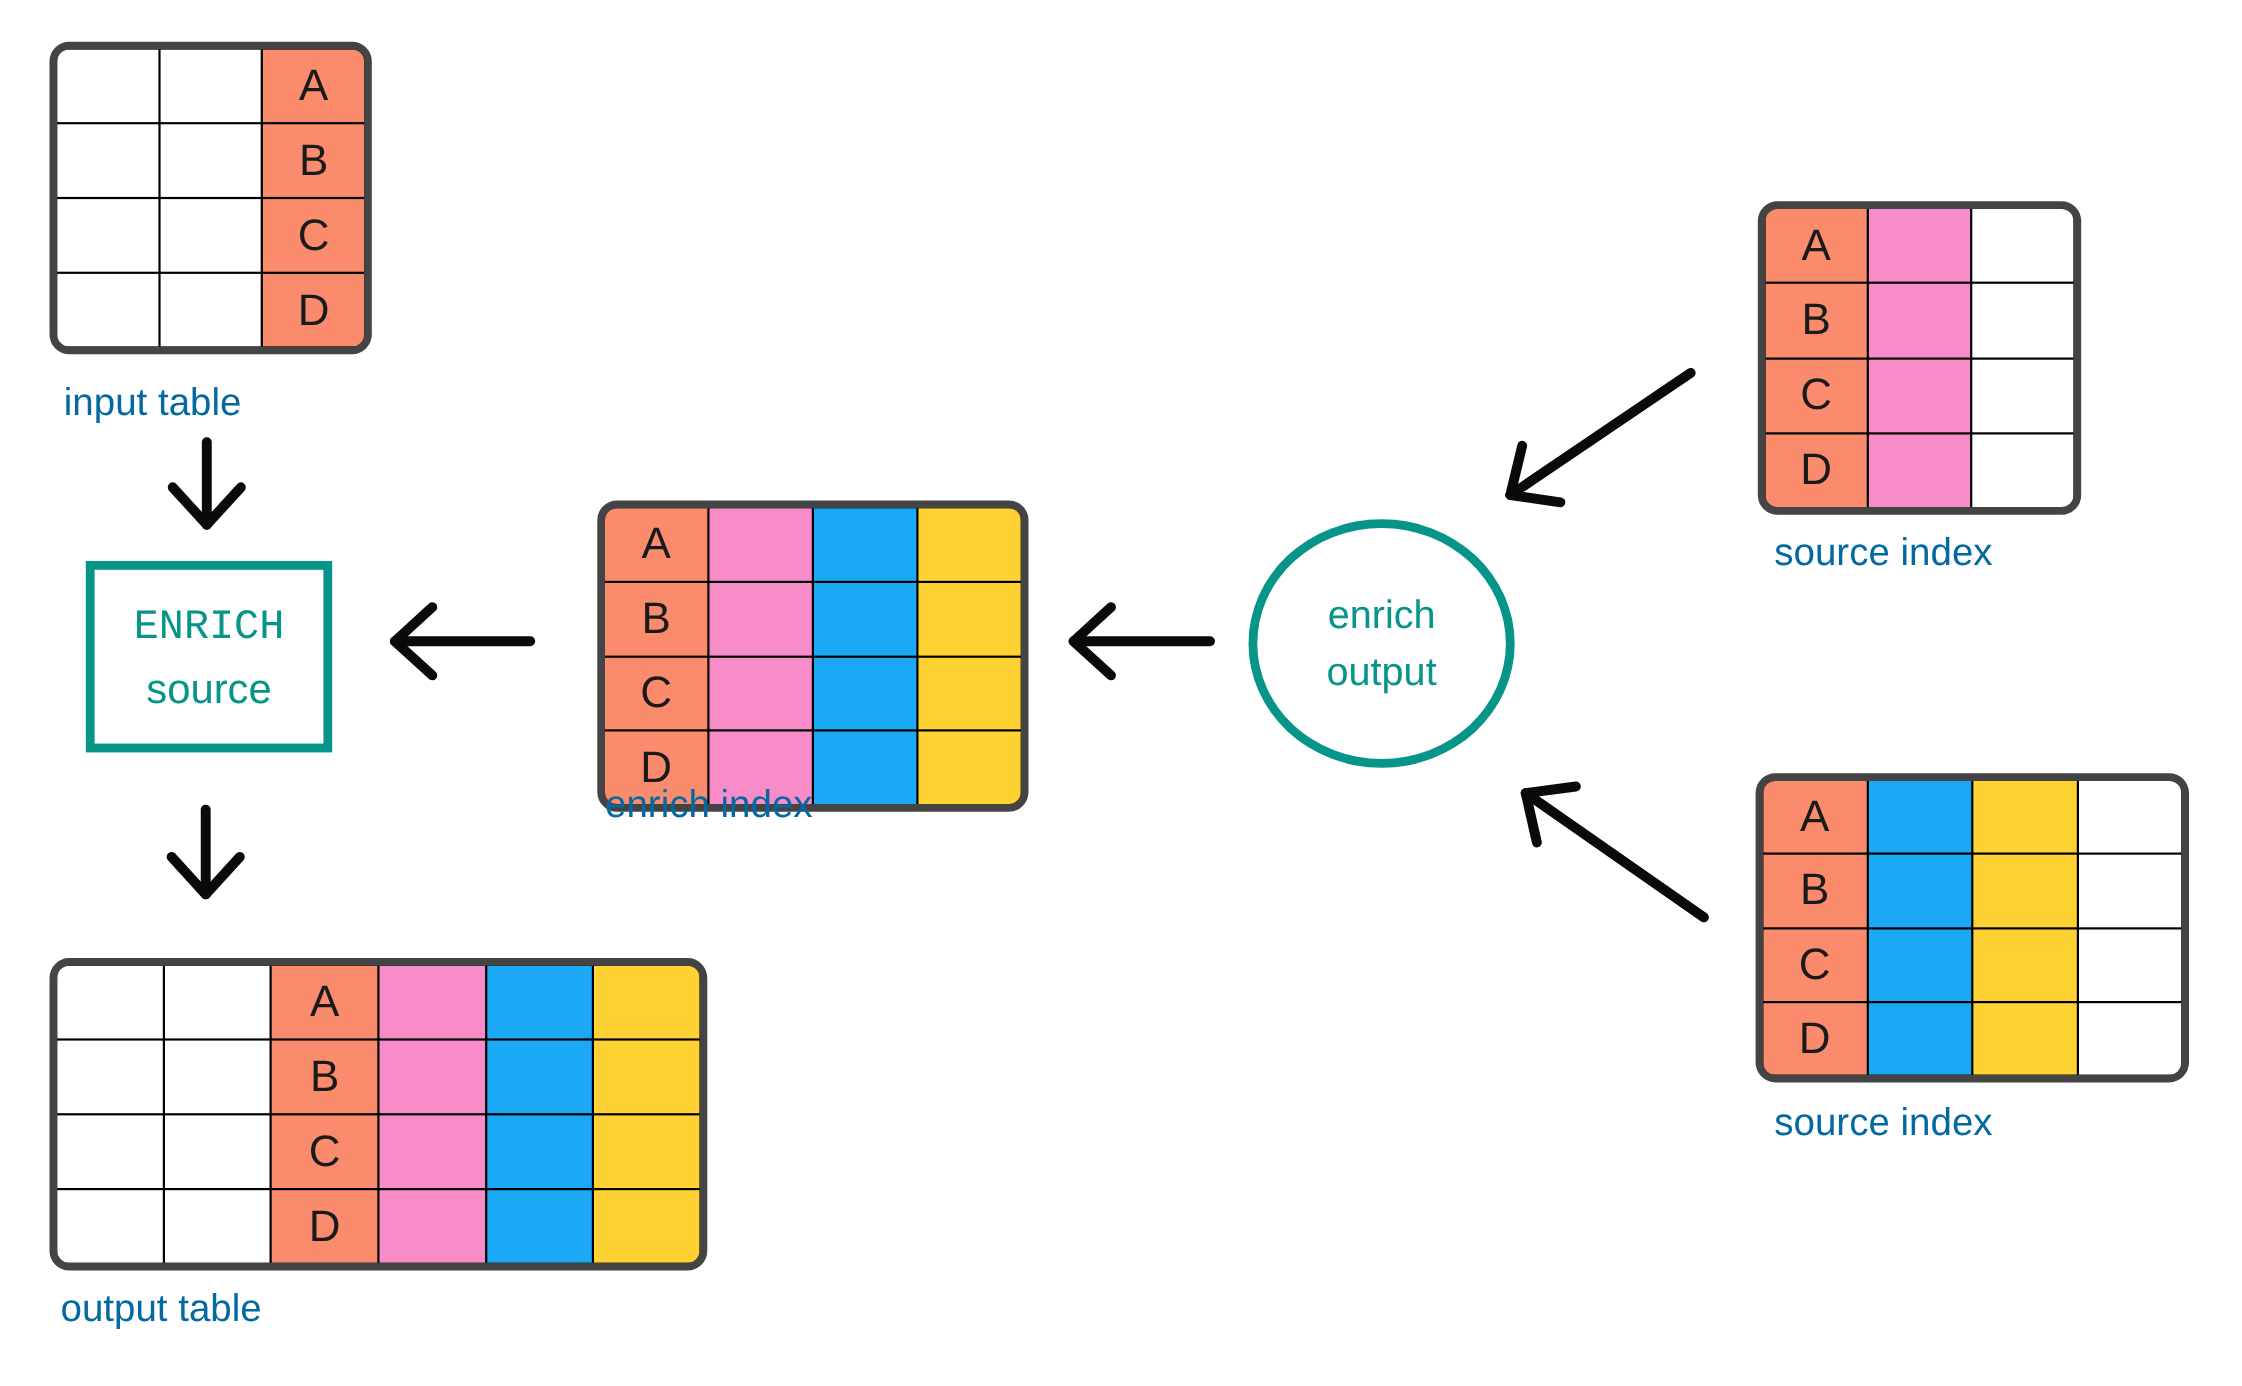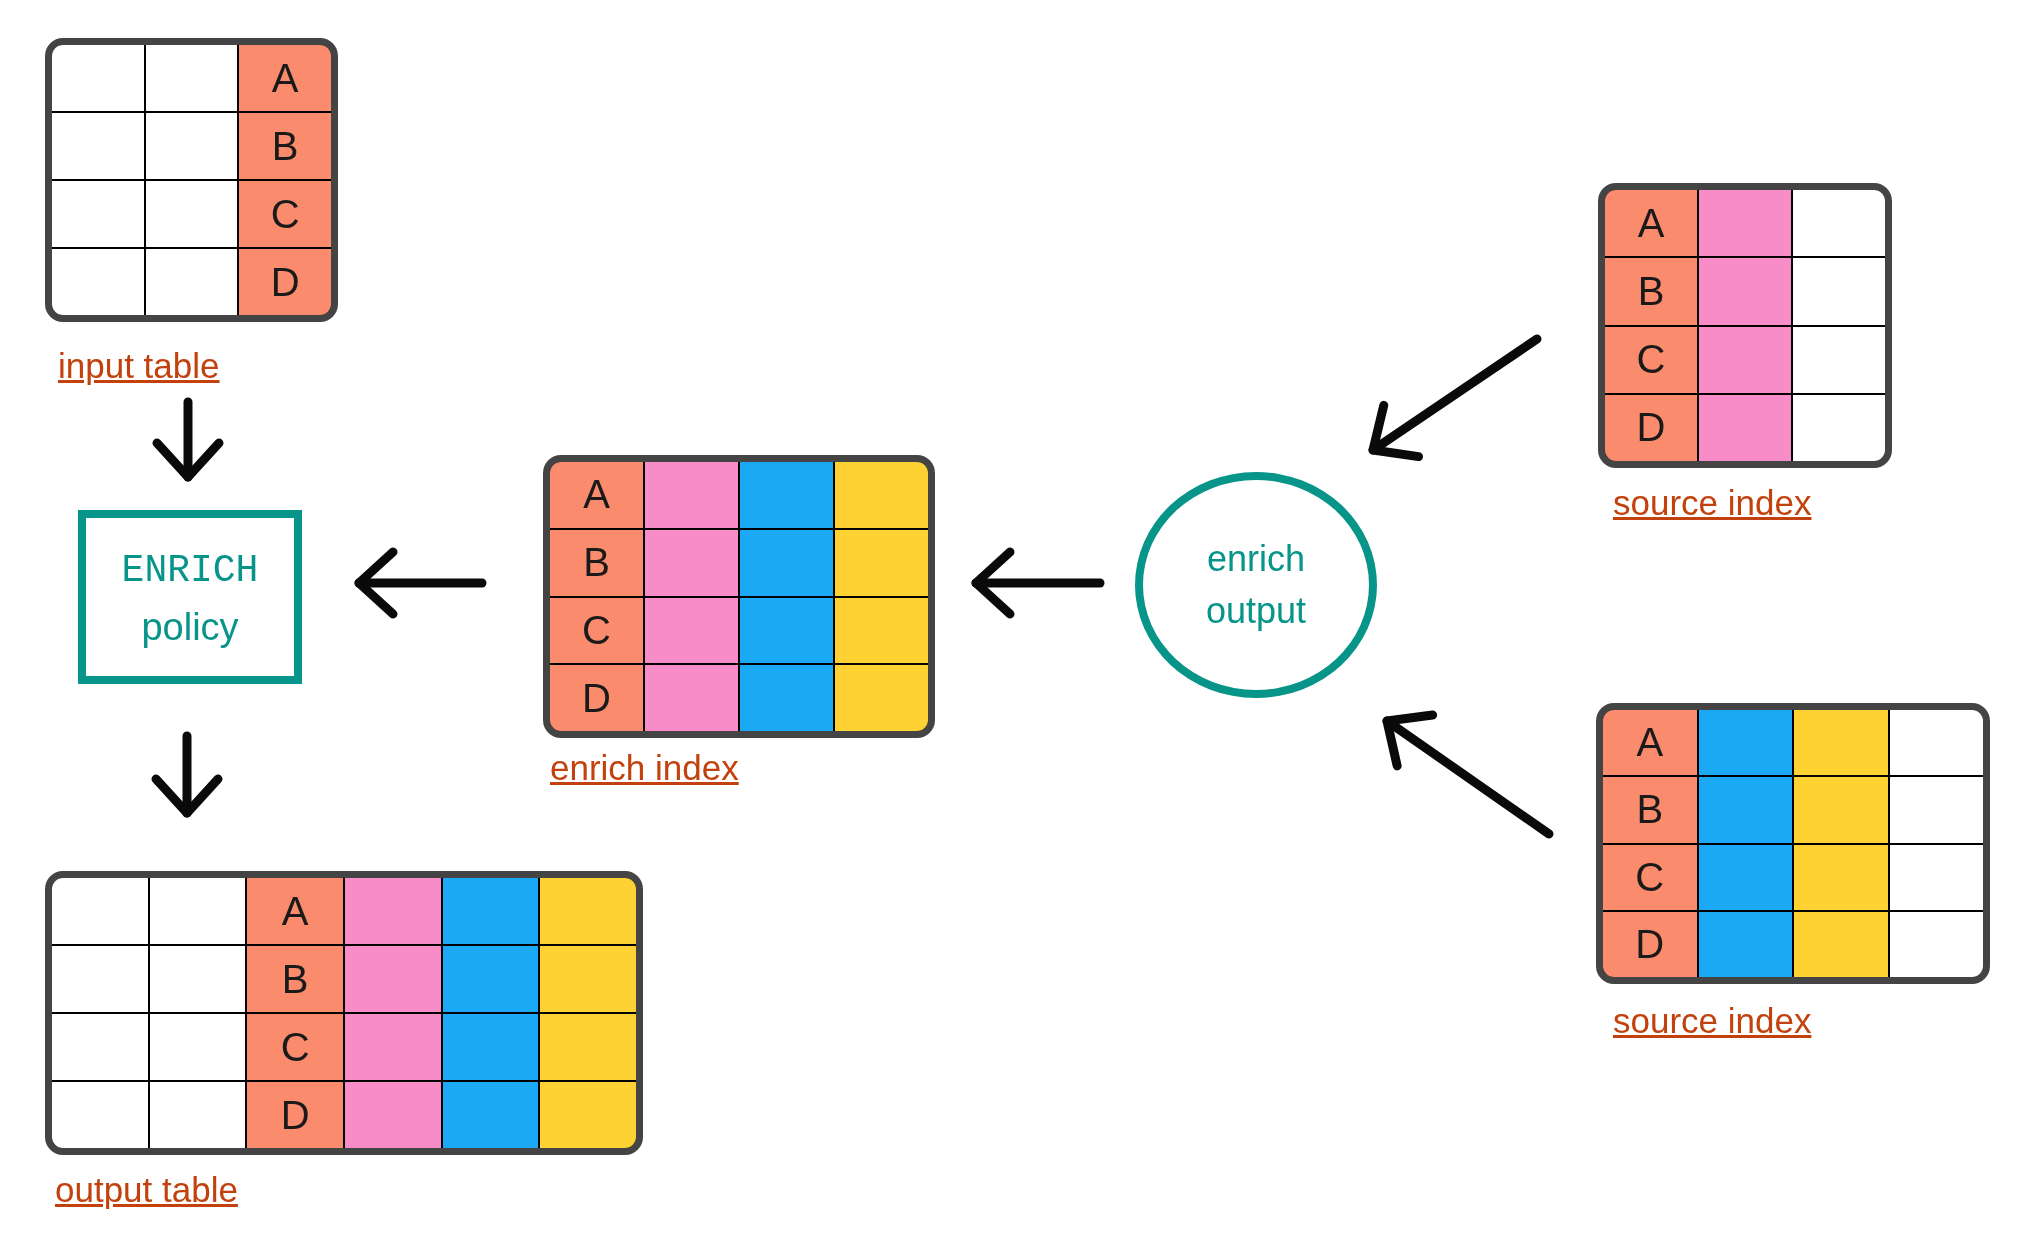--- a/index.html
+++ b/index.html
@@ -51,23 +51,22 @@
     display: flex;
     align-items: center;
     justify-content: center;
     font-size: 40px;
     color: #1a1a1a;
     font-family: "Liberation Sans", sans-serif;
   }
   .tbl-label {
     position: absolute;
     font-size: 35px;
-    color: #c2410c;
+    color: #0369a1;
     white-space: nowrap;
-    text-decoration: underline;
   }
   .enrich-box {
     position: absolute;
     left: 78px; top: 510px;
     width: 224px; height: 174px;
     border: 8px solid var(--teal, #079489);
     box-sizing: border-box;
     display: flex;
     flex-direction: column;
     align-items: center;
@@ -108,21 +107,21 @@
   #enrich-index-table { left: 543px;  top: 455px; }
   #enrich-index-table .grid { width: 378px; height: 269px; }
   #source-top-table   { left: 1598px; top: 183px; }
   #source-top-table .grid { width: 280px; height: 271px; }
   #source-bottom-table{ left: 1596px; top: 703px; }
   #source-bottom-table .grid { width: 380px; height: 267px; }
   #output-table       { left: 45px;  top: 871px; }
   #output-table .grid { width: 584px; height: 270px; }
 
   #input-label        { left: 58px;   top: 346px; }
-  #enrich-index-label { left: 550px;  top: 748px; }
+  #enrich-index-label { left: 550px;  top: 712px; }
   #source-top-label   { left: 1613px; top: 483px; }
   #source-bottom-label{ left: 1613px; top: 1001px; }
   #output-label       { left: 55px;   top: 1170px; }
 </style>
 </head>
 <body>
 
 <div class="canvas">
 
   <svg class="arrow-layer" id="arrow-layer" viewBox="0 0 2038 1260" xmlns="http://www.w3.org/2000/svg">
@@ -152,21 +151,21 @@
         <div style="background: rgb(250, 140, 109);">C</div>
         <div style="background: rgb(255, 255, 255);"></div>
         <div style="background: rgb(255, 255, 255);"></div>
         <div style="background: rgb(250, 140, 109);">D</div>
       </div>
   </div>
   <div class="tbl-label" id="input-label">input table</div>
 
   <div class="enrich-box">
     <div class="mono-line">ENRICH</div>
-    <div class="sans-line">policy</div>
+    <div class="sans-line">source</div>
   </div>
 
   <div class="tbl" id="output-table">
     <div class="grid" style="grid-template-columns: repeat(6, 1fr); grid-template-rows: repeat(4, 1fr);">
         <div style="background: rgb(255, 255, 255);"></div>
         <div style="background: rgb(255, 255, 255);"></div>
         <div style="background: rgb(250, 140, 109);">A</div>
         <div style="background: rgb(247, 140, 200);"></div>
         <div style="background: rgb(27, 169, 245);"></div>
         <div style="background: rgb(253, 210, 50);"></div>

